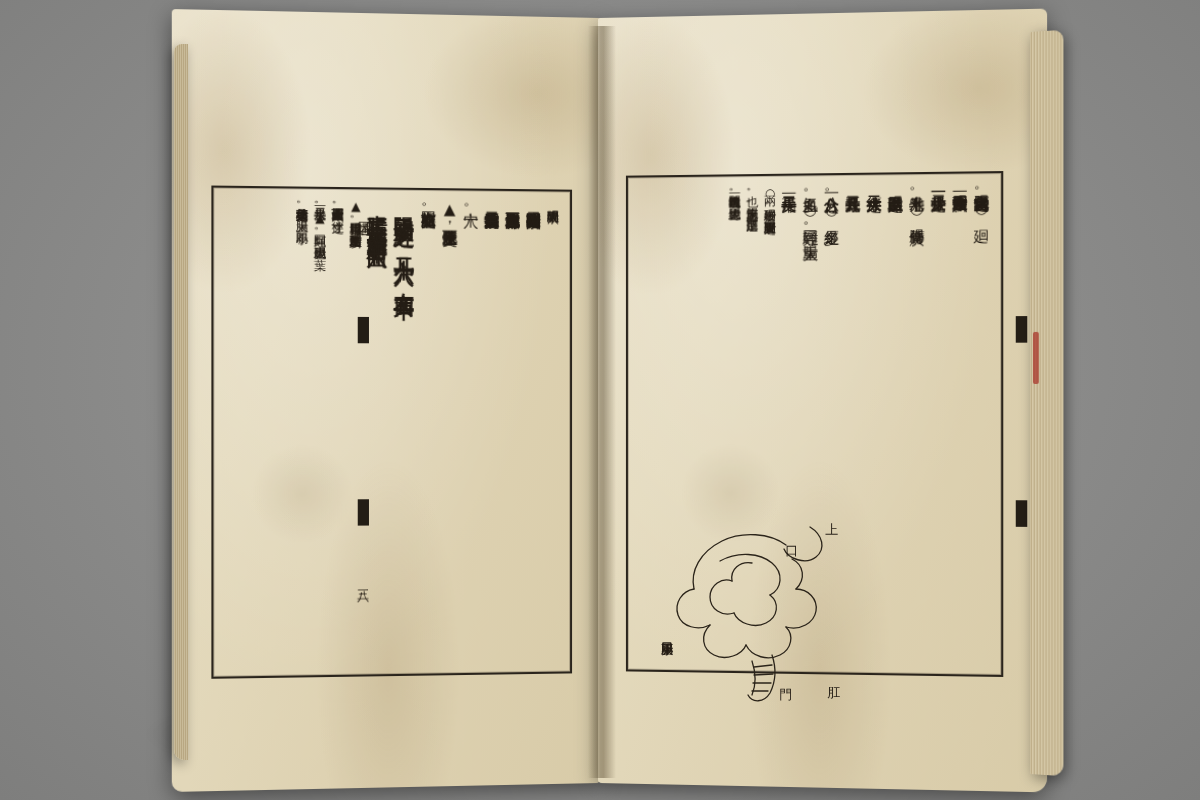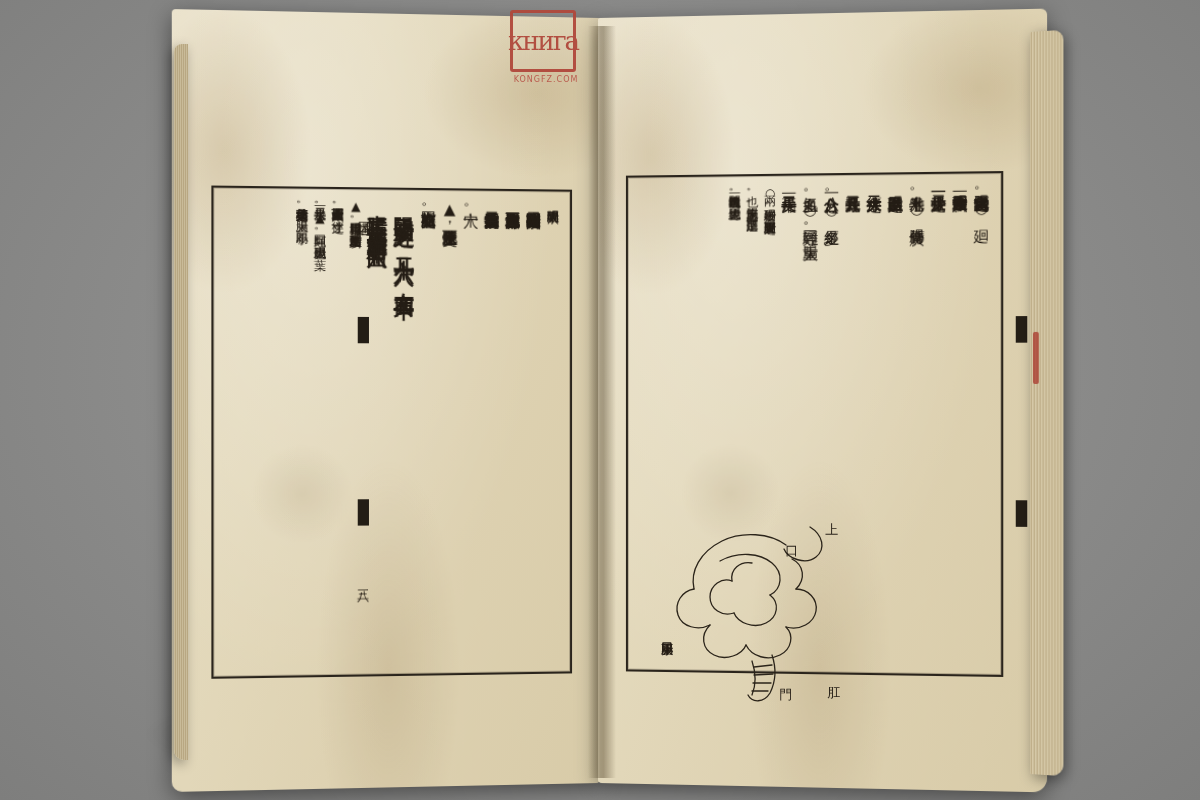--- a/index.html
+++ b/index.html
@@ -328,18 +328,14 @@
       </g>
     </svg>
   </div>
 
   <div class="illus-label" style="left:824px; top:512px;">上</div>
   <div class="illus-label" style="left:784px; top:536px;">口</div>
   <div class="illus-label" style="left:778px; top:678px;">門</div>
   <div class="illus-label" style="left:826px; top:676px;">肛</div>
   <div class="illus-label" style="left:660px; top:634px; font-size:12px;">大腸上口即小腸下口</div>
 
-  <div class="watermark">
-    <div class="seal">книга</div>
-    <div class="wm-text">KONGFZ.COM</div>
-  </div>
 
 </div>
 
 </body></html>

